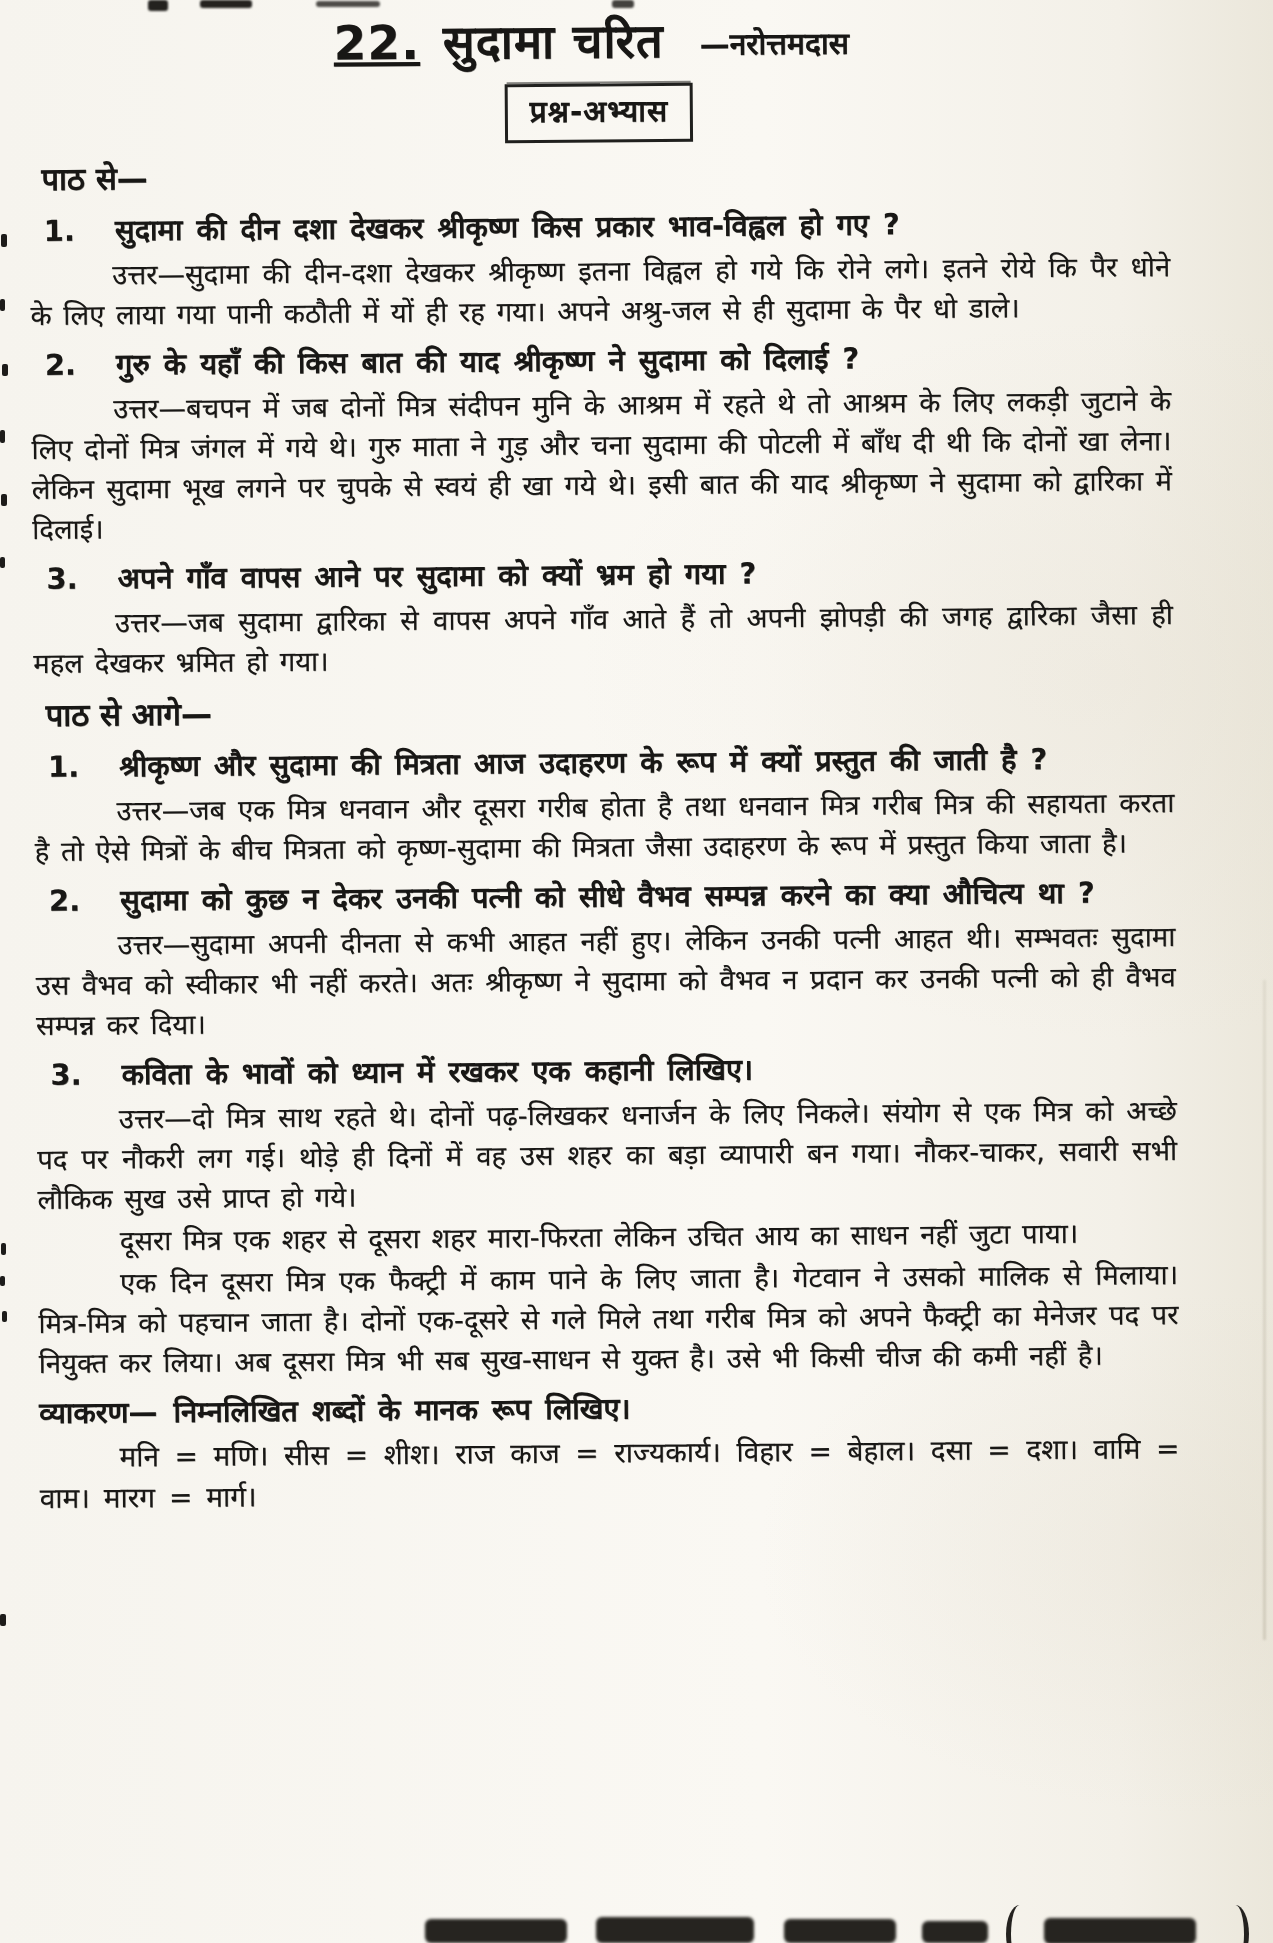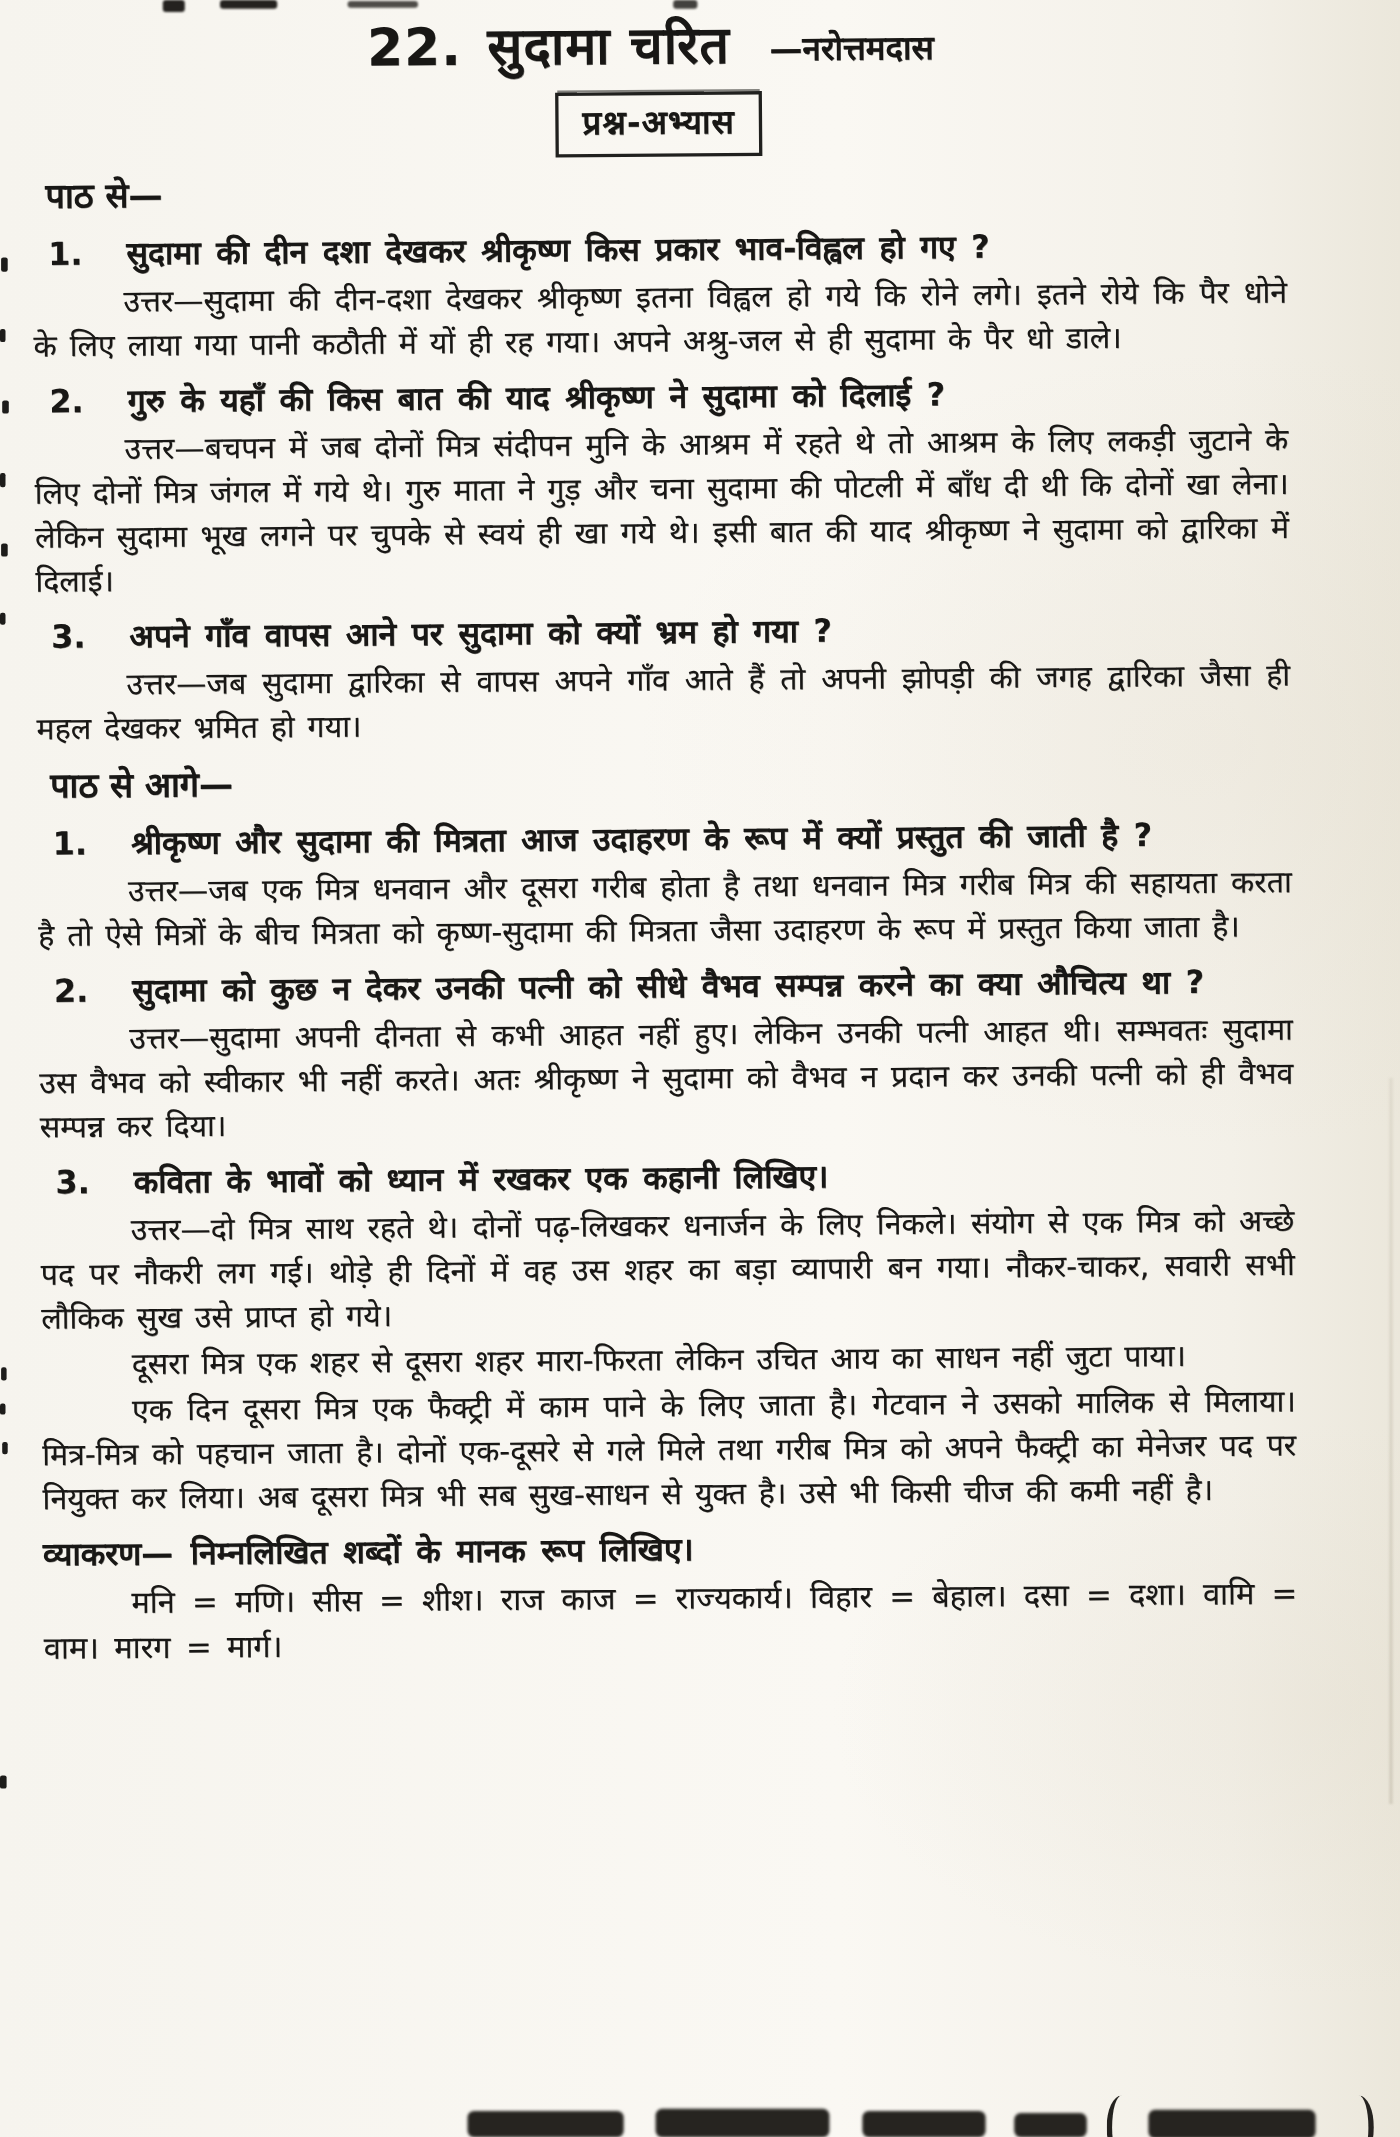--- a/index.html
+++ b/index.html
@@ -13,21 +13,21 @@
   }
   .page{position:absolute;inset:0;}
   .content{
     position:absolute;left:28px;top:6px;width:1140px;
     color:#181715;
     transform:rotate(-0.45deg);transform-origin:top left;
     text-shadow:0.4px 0.5px 0.6px rgba(30,28,25,0.5);
   }
   .title-row{display:flex;justify-content:center;align-items:flex-start;gap:36px;padding-right:14px;margin-top:6px;}
   .lesson-title{font-size:47px;font-weight:bold;letter-spacing:1px;white-space:nowrap;}
-  .lesson-title .num{margin-right:23px;}
+  .lesson-title .num{margin-right:23px;text-decoration:underline;}
   .author{font-size:30px;font-weight:bold;margin-top:16px;white-space:nowrap;}
   .exercise-box-wrap{text-align:center;margin:12px 0 8px 0;}
   .exercise-box{
     display:inline-block;border:3px solid #20201e;padding:3px 22px 9px 22px;
     font-size:30px;font-weight:bold;letter-spacing:1px;
     box-shadow:0 -4px 0 -2px rgba(32,32,30,0.55);
   }
   .section-heading{font-size:31px;font-weight:bold;margin:10px 0 0 0;padding-left:12px;line-height:44px;}
   .question{font-size:29px;font-weight:bold;line-height:43px;margin:9px 0 0 0;padding-left:14px;word-spacing:4px;text-align:justify;}
   .q-num{margin-right:40px;}

